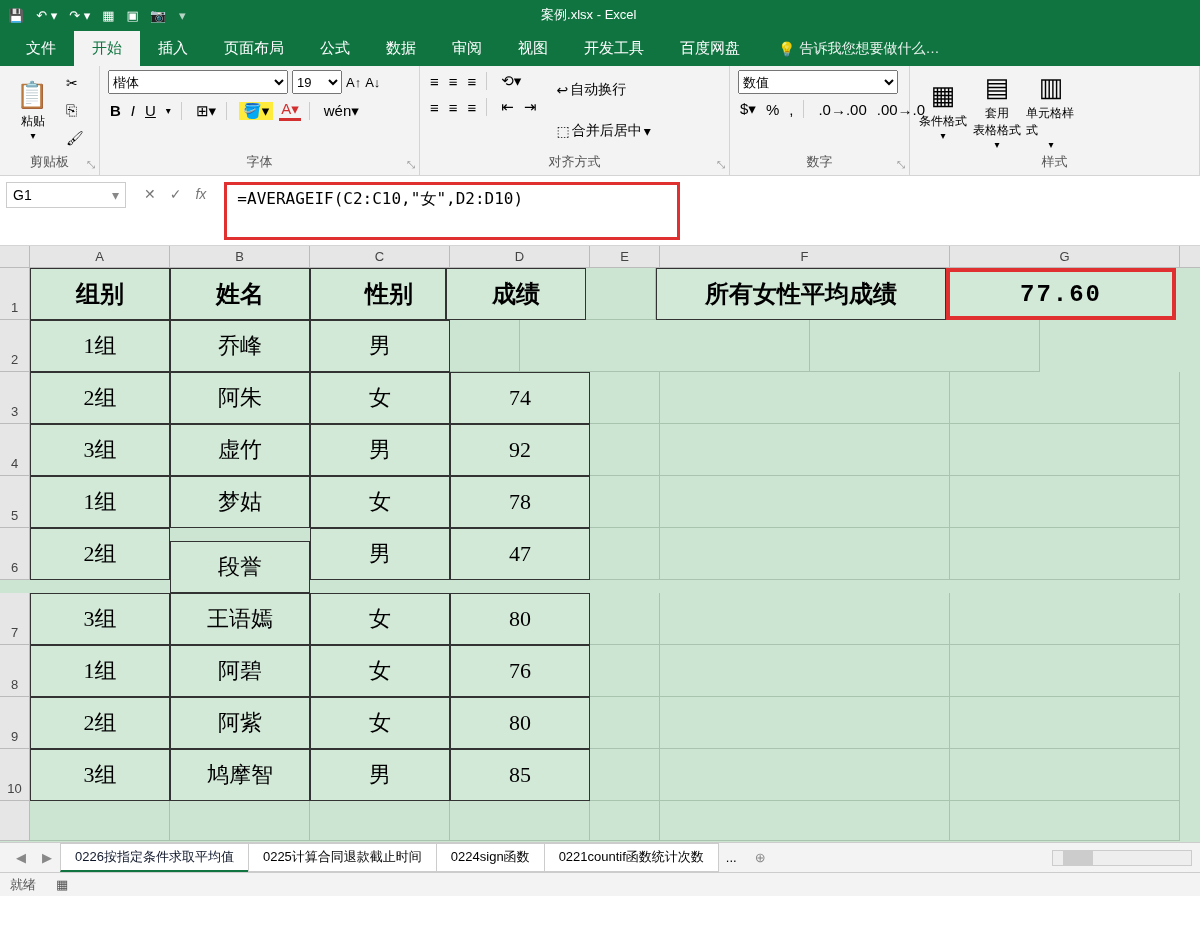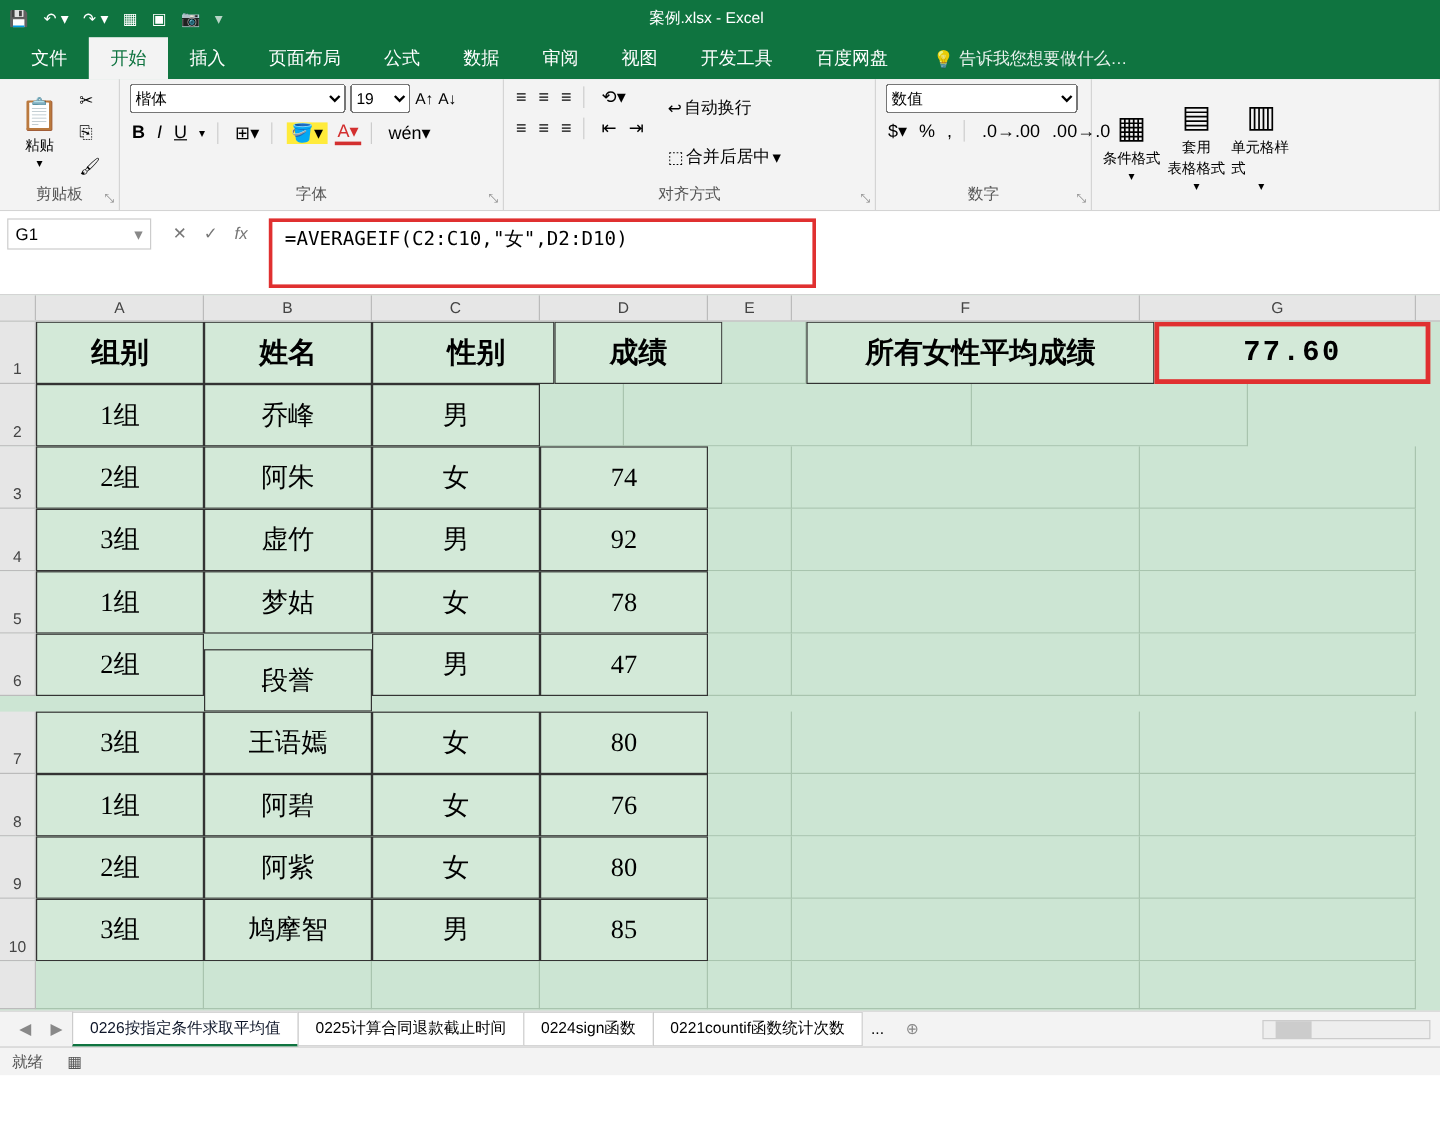--- a/index.html
+++ b/index.html
@@ -201,20 +201,21 @@
           <span class="txt" style="white-space:pre-line;text-align:center">套用
 表格格式</span>
           <span style="font-size:10px">▾</span>
         </div>
       <div class="big-btn">
           <span class="ico">▥</span>
           <span class="txt">单元格样式</span>
           <span style="font-size:10px">▾</span>
         </div>
     </div>
+    <div class="label"><span>样式</span></div>
   </div>
 </div>
 
 <div class="fbar">
   <div class="namebox">
     <span>G1</span>
     <span class="dd">▾</span>
   </div>
   <div class="fx-btns">
     <span>✕</span>
@@ -237,21 +238,21 @@
         <div class="colhdr" style="width: 70px;">E</div>
         <div class="colhdr" style="width: 290px;">F</div>
         <div class="colhdr" style="width: 230px;">G</div>
       </div>
   </div>
   <div id="rows">
       <div class="row">
         <div class="rowhdr" style="height: 52px;">1</div>
         <div class="tcell hdr" style="width: 140px; height: 52px;">组别</div>
         <div class="tcell hdr" style="width: 140px; height: 52px;">姓名</div>
-        <div class="tcell hdr" style="width: 152px; height: 52px; padding-left: 22px;">性别</div>
+        <div class="tcell hdr" style="width: 136px; height: 52px; padding-left: 22px;">性别</div>
         <div class="tcell hdr" style="width: 140px; height: 52px;">成绩</div>
         <div class="tcell e" style="width: 70px; height: 52px;"></div>
         <div class="tcell hdr" style="width: 290px; height: 52px;">所有女性平均成绩</div>
         <div class="tcell hdr red-box" style="width: 230px; height: 52px;">77.60</div>
       </div>
       <div class="row">
         <div class="rowhdr" style="height: 52px;">2</div>
         <div class="tcell" style="width: 140px; height: 52px;">1组</div>
         <div class="tcell" style="width: 140px; height: 52px;">乔峰</div>
         <div class="tcell" style="width: 140px; height: 52px;">男</div>

